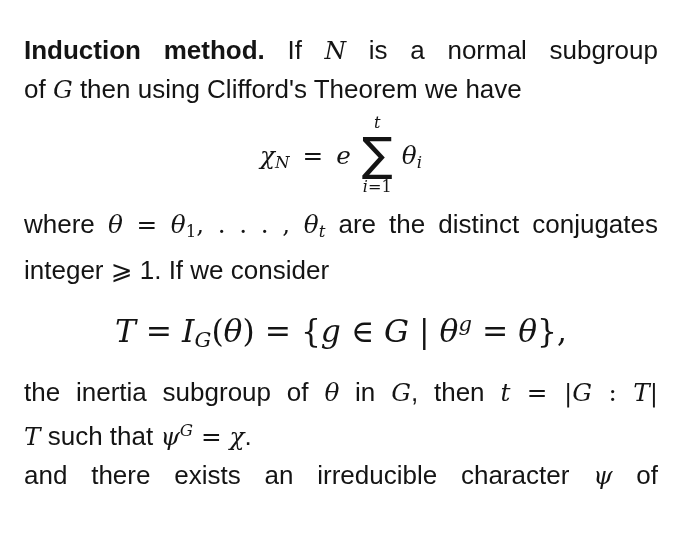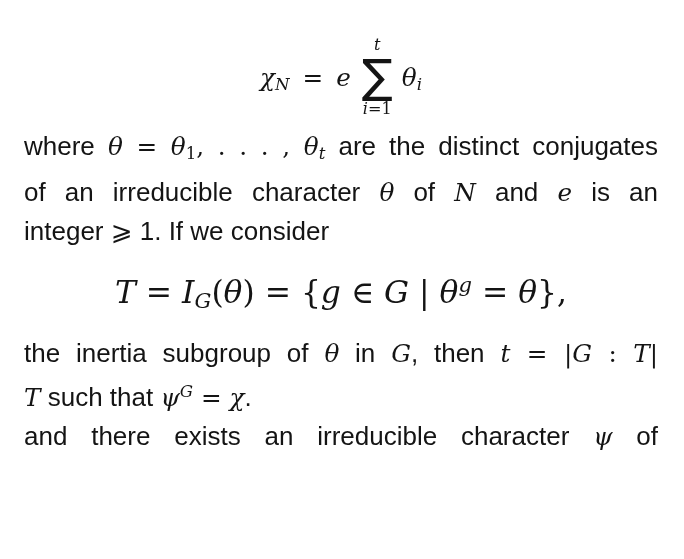--- a/index.html
+++ b/index.html
@@ -45,30 +45,33 @@
   }
   .eq2 { margin: 15px 0 13px 0; font-size: 33px; line-height: 40px; }
   .para2 { margin-top: 2px; }
   .para3 { margin-top: 2px; }
 </style>
 </head>
 <body>
 
 <div class="slide">
 
+  <div class="para para1">
+    <div class="line just"><b class="bold">Induction method.</b><span> If </span><span class="mi">N</span><span> is a normal subgroup</span></div>
+    <div class="line"><span>of </span><span class="mi">G</span><span> then using Clifford's Theorem we have</span></div>
+  </div>
 
   <div class="eq eq1"><span class="mi">χ</span><span class="sub it">N</span><span class="mu rel">=</span><span class="mi coef">e</span><span class="sum">
         <span class="lim"><span class="mi">t</span></span>
         <span class="sigma">∑</span>
         <span class="lim"><span class="mi">i</span><span class="mu">=1</span></span>
       </span><span class="mi">θ</span><span class="sub it">i</span></div>
 
   <div class="para para2">
     <div class="line just"><span>where </span><span class="mi">θ</span><span class="mu"> = </span><span class="mi">θ</span><span class="sub">1</span><span class="mu">, . . . , </span><span class="mi">θ</span><span class="sub it">t</span><span> are the distinct conjugates</span></div>
-    <div class="line just"><span>of an irreducible character </span><span class="mi">θ</span><span> of </span><span class="mi">N</span><span> and </span><span class="mi">e</span><span> is an</span></div>
     <div class="line"><span>integer ⩾ 1. If we consider</span></div>
   </div>
 
   <div class="eq eq2"><span class="mi">T</span><span class="mu"> = </span><span class="mi">I</span><span class="sub it">G</span><span class="mu">(</span><span class="mi">θ</span><span class="mu">) = {</span><span class="mi">g</span><span class="mu"> ∈ </span><span class="mi">G</span><span class="mu"> | </span><span class="mi">θ</span><span class="sup it">g</span><span class="mu"> = </span><span class="mi">θ</span><span class="mu">},</span></div>
 
   <div class="para para3">
     <div class="line just"><span>the inertia subgroup of </span><span class="mi">θ</span><span> in </span><span class="mi">G</span><span>, then </span><span class="mi">t</span><span class="mu"> = |</span><span class="mi">G</span><span class="mu"> : </span><span class="mi">T</span><span class="mu">|</span></div>
     <div class="line"><span class="mi">T</span><span> such that </span><span class="mi">ψ</span><span class="sup it">G</span><span class="mu"> = </span><span class="mi">χ</span><span>.</span></div>
     <div class="line just"><span>and there exists an irreducible character </span><span class="mi">ψ</span><span> of</span></div>
   </div>

